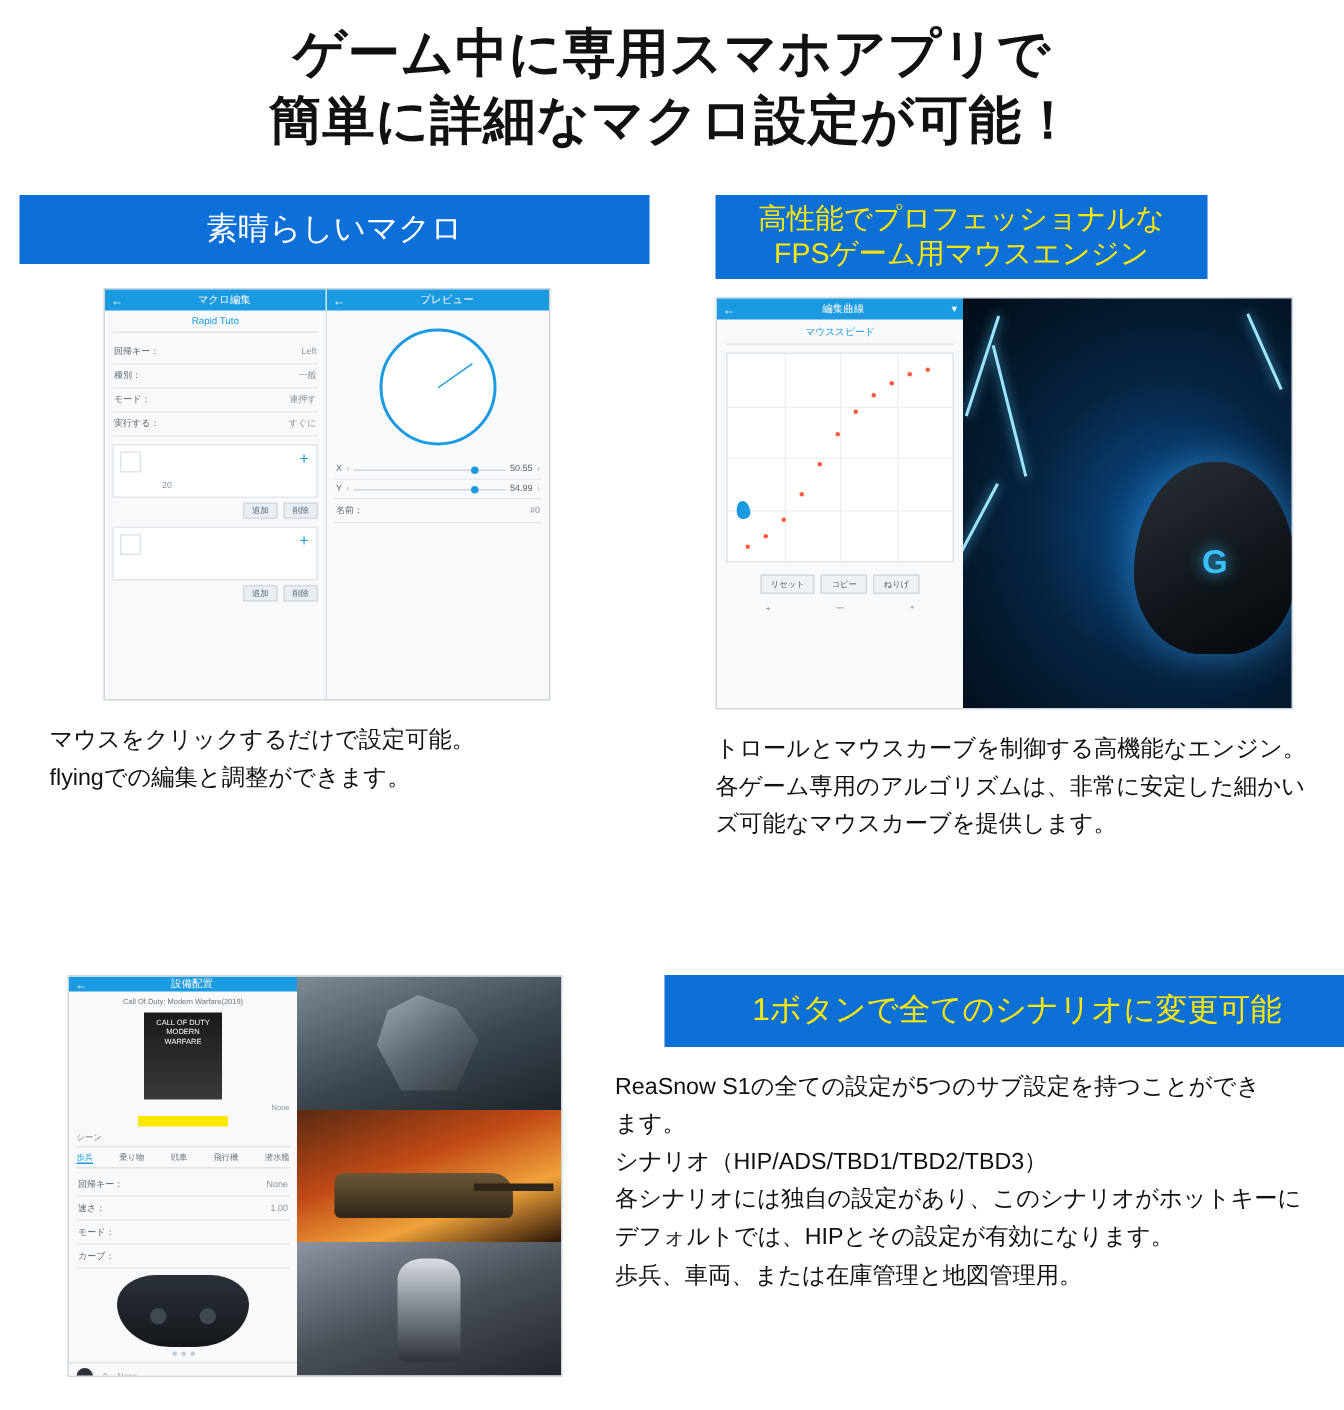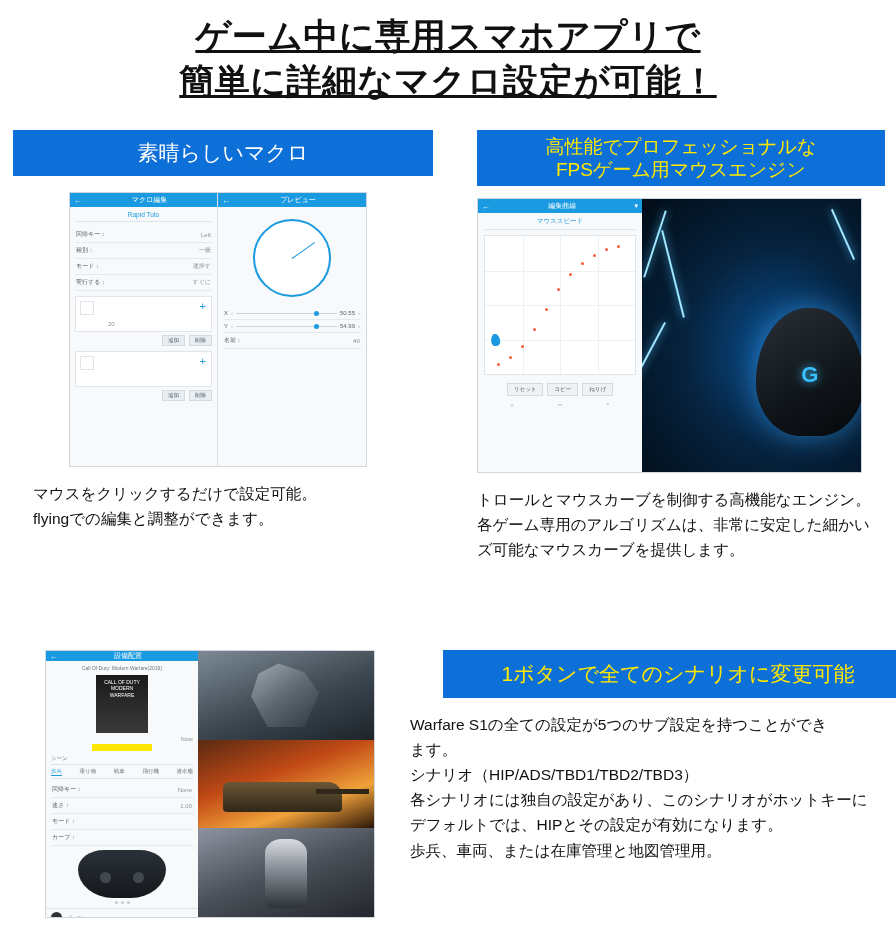--- a/index.html
+++ b/index.html
@@ -13,21 +13,20 @@
     font-family: "Liberation Sans", sans-serif;
     color: #111111;
     overflow: hidden;
     position: relative;
   }
 
   
   .headline {
     text-align: center;
     padding: 14px 20px 6px 20px;
-    text-decoration: underline;
   }
   .headline-line {
     font-size: 35px;
     font-weight: bold;
     color: #111111;
     line-height: 1.28;
     letter-spacing: 0.5px;
   }
 
   
@@ -57,21 +56,21 @@
     left: 477px;
     top: 130px;
     width: 408px;
   }
   .banner-left {
     width: 420px;
     height: 46px;
     font-size: 21px;
   }
   .banner-right {
-    width: 408px;
+    width: 328px;
     height: 56px;
     font-size: 19px;
     flex-direction: column;
   }
   .banner-right span { display: block; }
 
   .body-text {
     font-size: 15.5px;
     line-height: 1.62;
     color: #111111;
@@ -716,19 +715,19 @@
       <span class="art-soldier"></span>
     </div>
   </div>
 </div>
 
 <div class="banner banner-bottom">
   <span class="banner-yellow">1ボタンで全てのシナリオに変更可能</span>
 </div>
 
 <div class="bottom-text body-text">
-  <p>Warfare S1の全ての設定が5つのサブ設定を持つことができ</p>
+  <p>ReaSnow S1の全ての設定が5つのサブ設定を持つことができ</p>
   <p>ます。</p>
   <p>シナリオ（HIP/ADS/TBD1/TBD2/TBD3）</p>
   <p>各シナリオには独自の設定があり、このシナリオがホットキーに</p>
   <p>デフォルトでは、HIPとその設定が有効になります。</p>
   <p>歩兵、車両、または在庫管理と地図管理用。</p>
 </div>
 
 </body></html>

